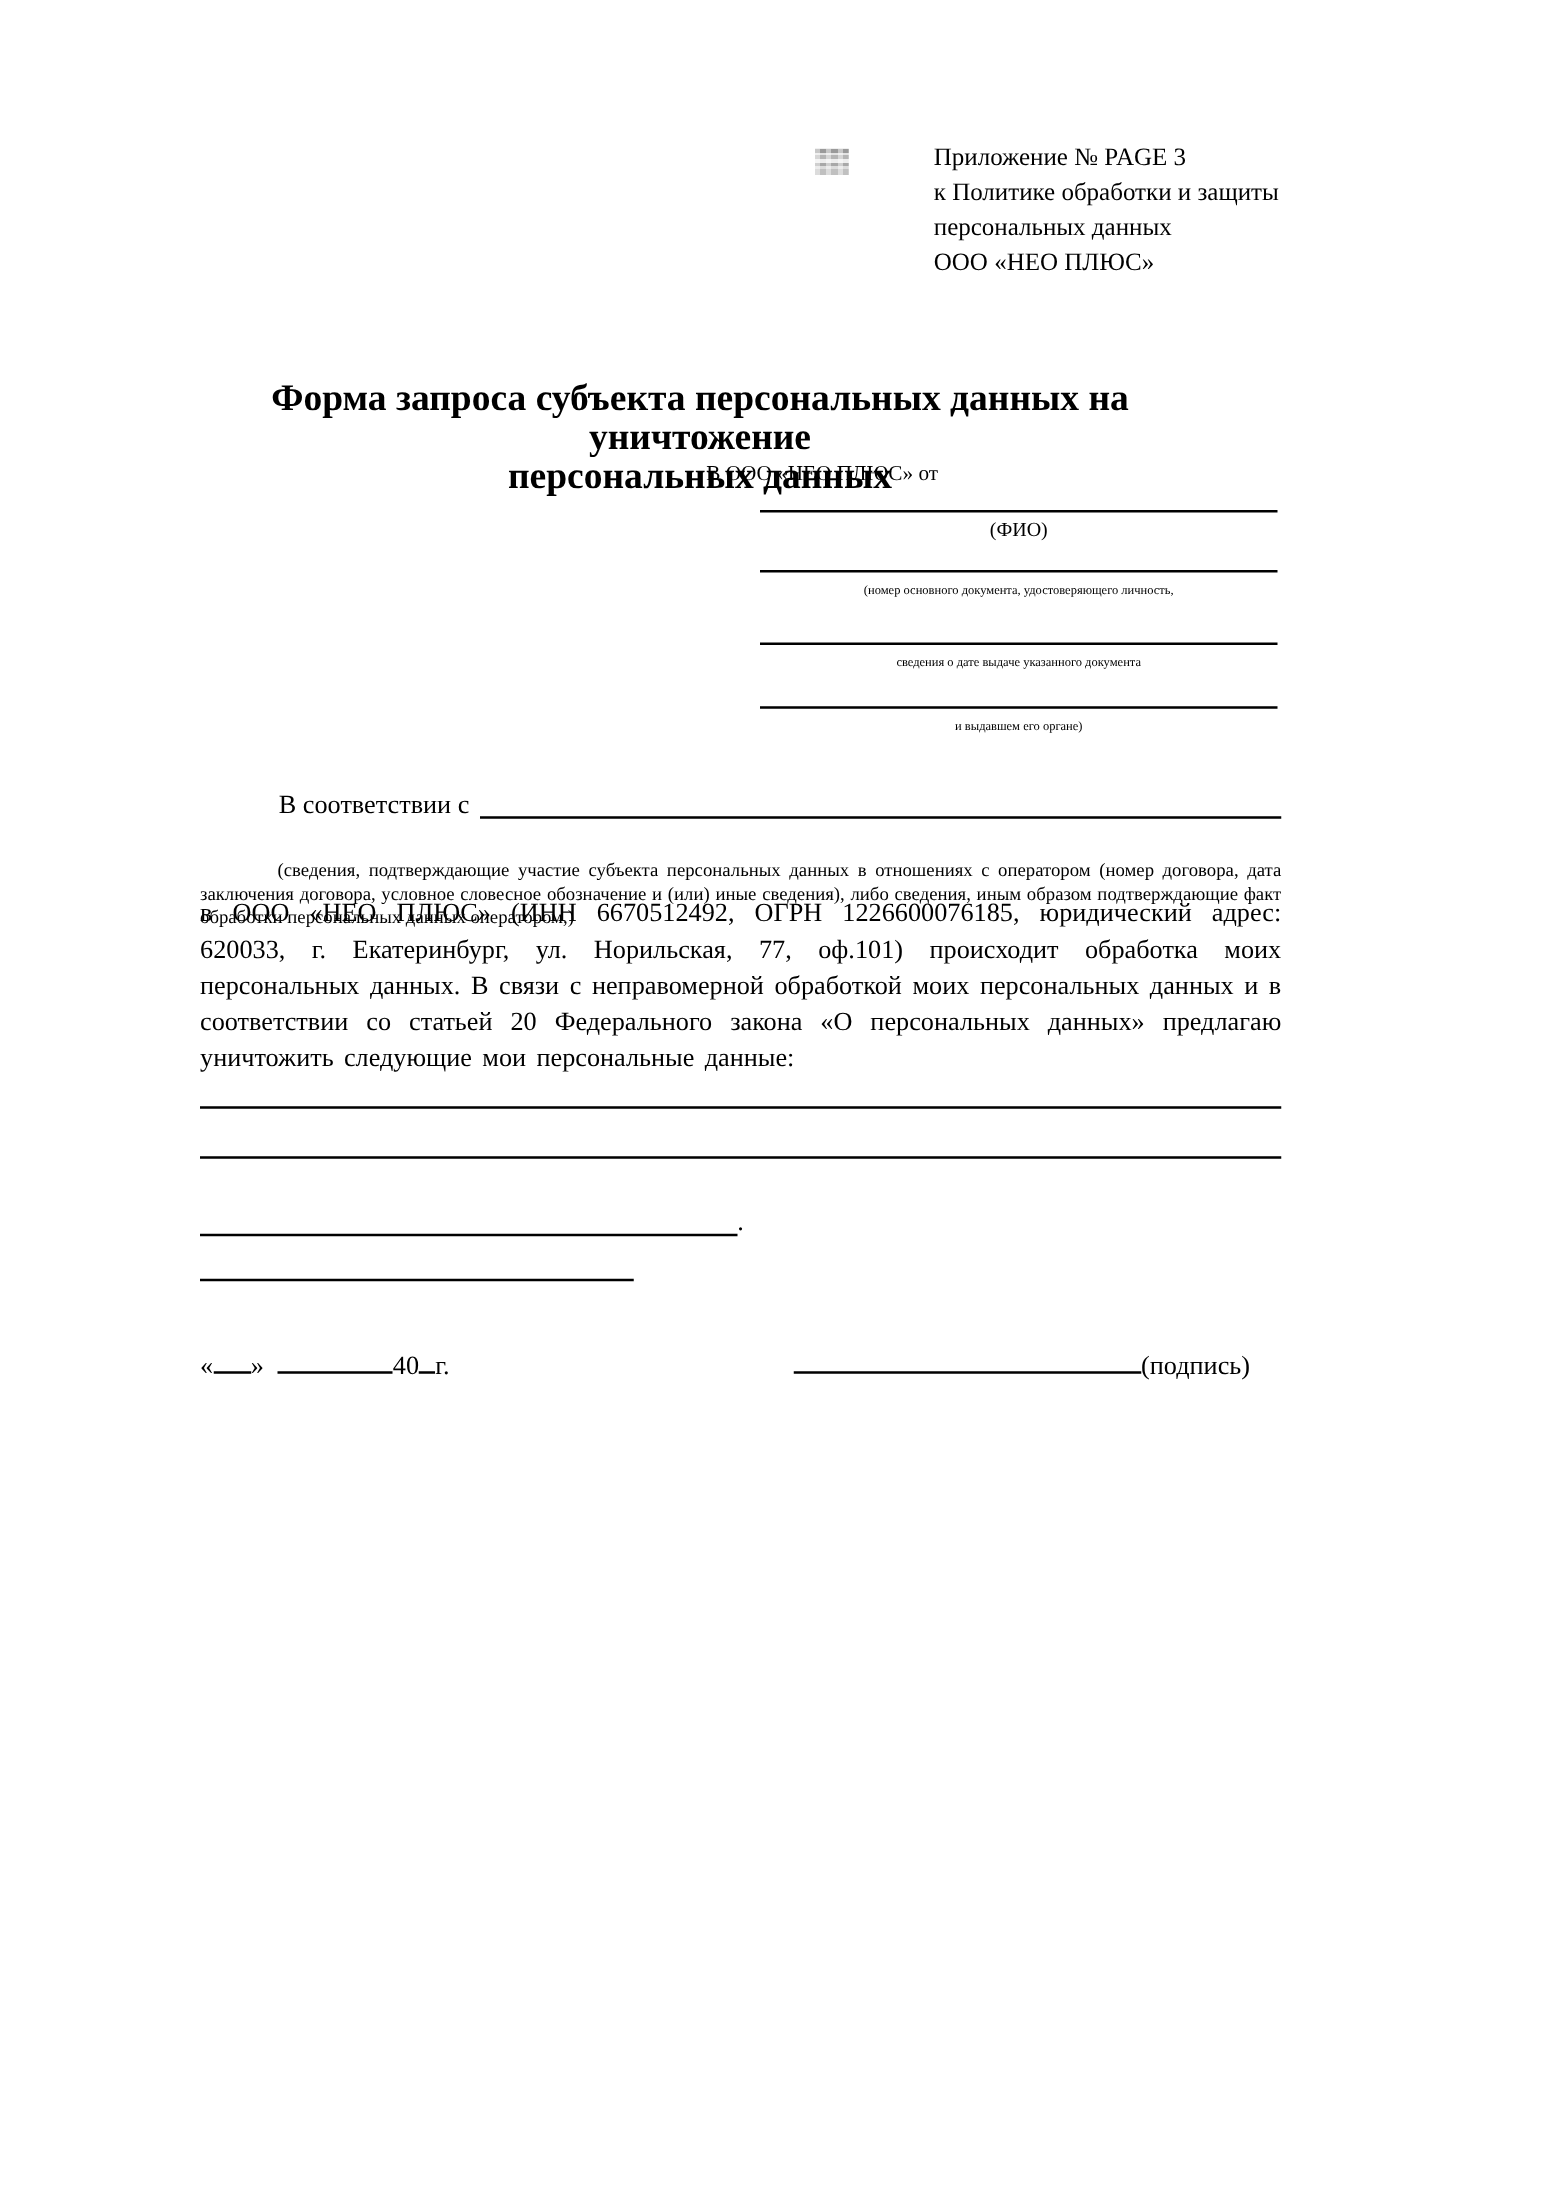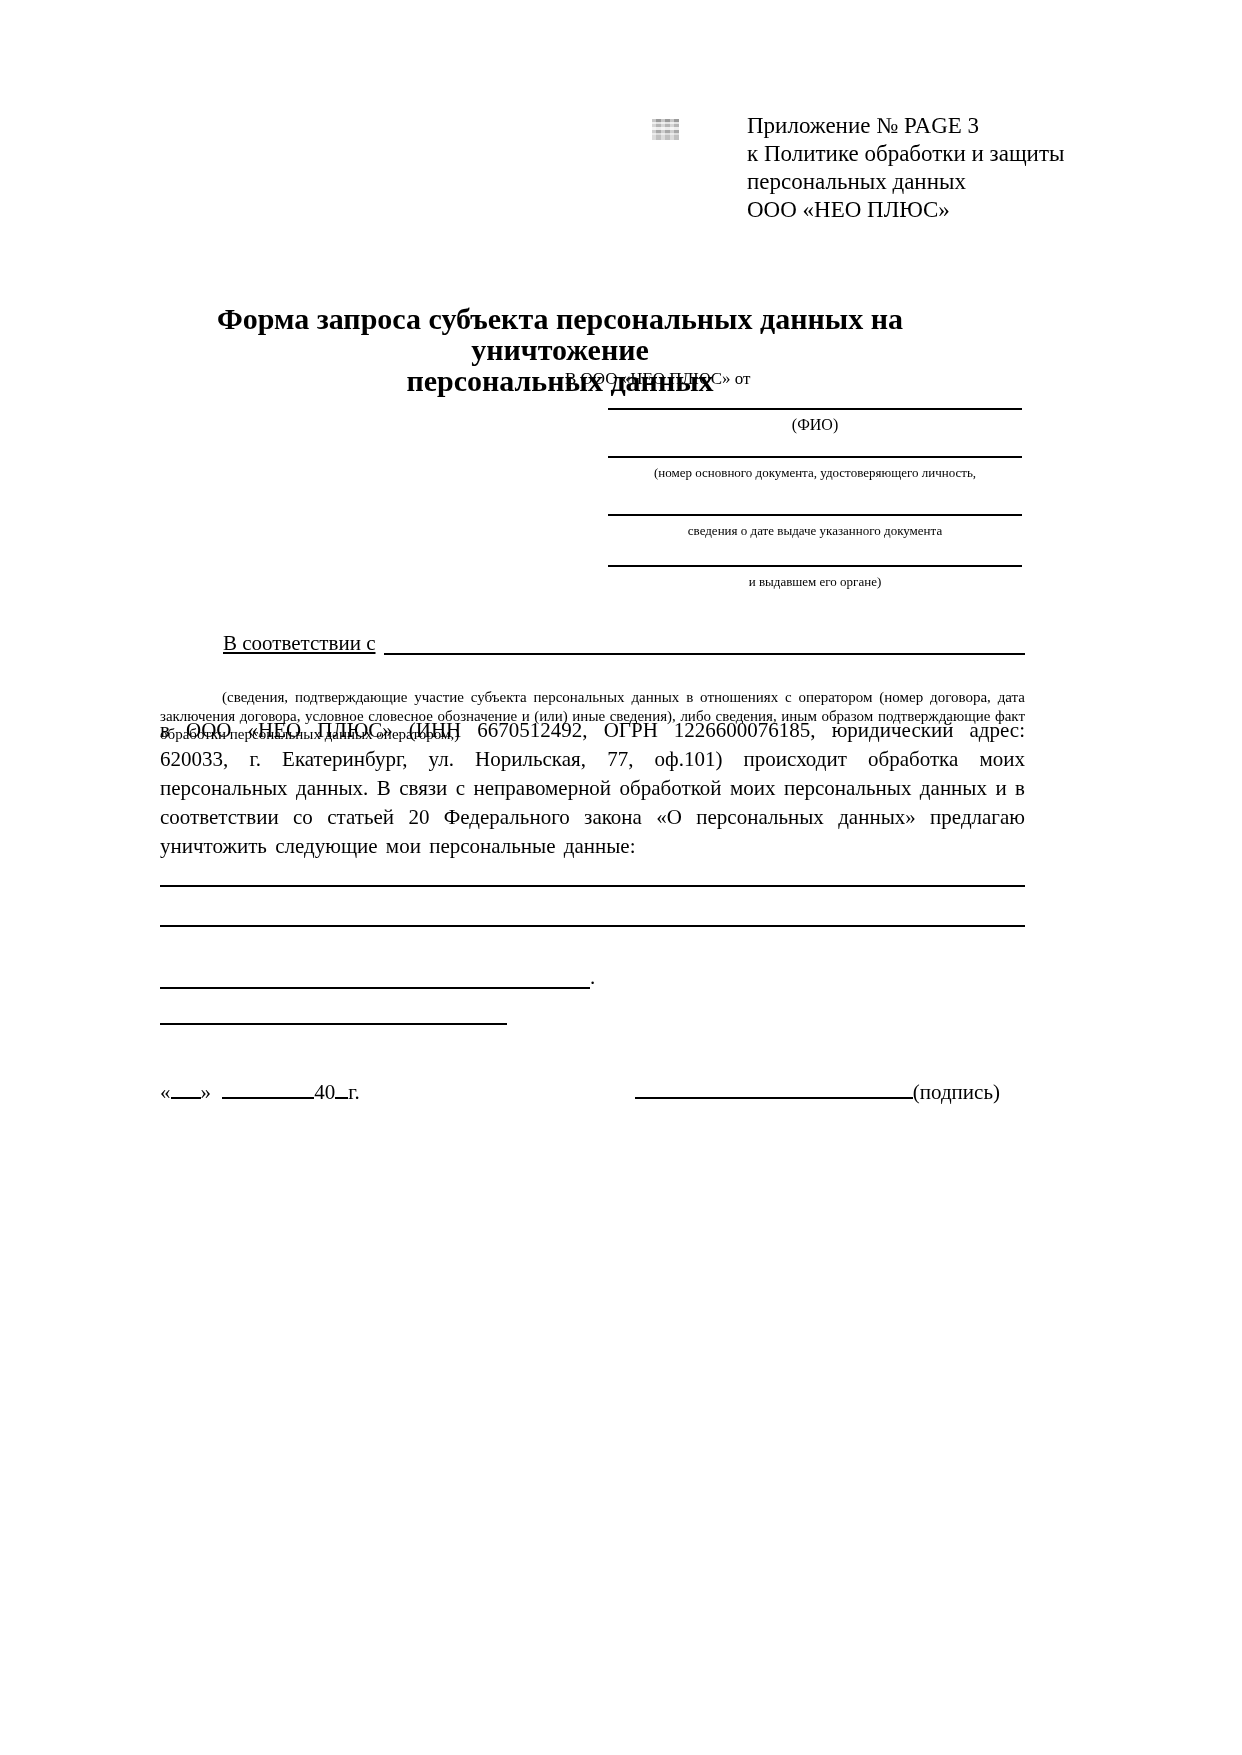--- a/index.html
+++ b/index.html
@@ -9,35 +9,35 @@
     height:1755px;
     background:#ffffff;
     color:#000;
     font-family:"Liberation Serif", serif;
     overflow:hidden;
     margin:0 auto;
   }
   .abs{position:absolute;}
 
   
-  .header-block{left:747px;top:112px;width:340px;font-size:23px;line-height:28px;text-align:left;}
+  .header-block{left:747px;top:112px;width:340px;font-size:20px;line-height:28px;text-align:left;}
   .object-marker{
     left:652px;top:119px;width:27px;height:21px;
     background:
       repeating-linear-gradient(90deg, rgba(255,255,255,0.45) 0 4px, rgba(0,0,0,0) 4px 9px),
       repeating-linear-gradient(180deg, #9a9a9a 0 3px, #e3e3e3 3px 5px, #b5b5b5 5px 8px, #ededed 8px 11px, #a8a8a8 11px 14px, #dcdcdc 14px 16px, #c0c0c0 16px 21px);
   }
 
   
   .title{left:160px;top:303px;width:800px;text-align:center;font-weight:bold;font-size:30px;line-height:31px;}
   .addressee{left:565px;top:369px;font-size:17px;}
 
   
   .fline{left:608px;width:414px;border-bottom:2px solid #000;height:0;}
-  .fcaption{left:608px;width:414px;text-align:center;font-size:13px;line-height:17px;}
+  .fcaption{left:608px;width:414px;text-align:center;font-size:10px;line-height:17px;}
 
   
   .row{left:160px;width:865px;}
   .flexrow{display:flex;align-items:flex-end;}
   .fill-line{flex:1 1 auto;border-bottom:2px solid #000;margin-bottom:3px;}
   .wline{display:inline-block;border-bottom:2px solid #000;height:2px;vertical-align:baseline;}
   .body-text{font-size:21px;line-height:29px;}
   .just{text-align:justify;word-spacing:3px;}
   .small-print{font-size:15px;line-height:18.5px;text-align:justify;text-indent:62px;}
   .blank-line{border-bottom:2px solid #000;height:0;}
@@ -70,21 +70,21 @@
 
   <div class="abs fline" style="top:456px;"></div>
   <div class="abs fcaption" style="top:464px;">(номер основного документа, удостоверяющего личность,</div>
 
   <div class="abs fline" style="top:514px;"></div>
   <div class="abs fcaption" style="top:522px;">сведения о дате выдаче указанного документа</div>
 
   <div class="abs fline" style="top:565px;"></div>
   <div class="abs fcaption" style="top:573px;">и выдавшем его органе)</div>
 
-  <div class="abs row flexrow body-text" style="top:629px;text-decoration:underline;">
+  <div class="abs row flexrow body-text" style="top:629px;">
     <span class="nowrap" style="margin-left:63px;">В соответствии с</span>
     <span class="fill-line" style="margin-left:8px;"></span>
   </div>
 
   <div class="abs row small-print" style="top:688px;">(сведения, подтверждающие участие субъекта персональных данных в отношениях с оператором (номер договора, дата заключения договора, условное словесное обозначение и (или) иные сведения), либо сведения, иным образом подтверждающие факт обработки персональных данных оператором,)</div>
 
   <div class="abs row body-text just" style="top:716px;">в ООО «НЕО ПЛЮС» (ИНН 6670512492, ОГРН 1226600076185, юридический адрес: 620033, г. Екатеринбург, ул. Норильская, 77, оф.101) происходит обработка моих персональных данных. В связи с неправомерной обработкой моих персональных данных и в соответствии со статьей 20 Федерального закона «О персональных данных» предлагаю уничтожить следующие мои персональные данные:</div>
 
   <div class="abs row blank-line" style="top:885px;"></div>
   <div class="abs row blank-line" style="top:925px;"></div>

